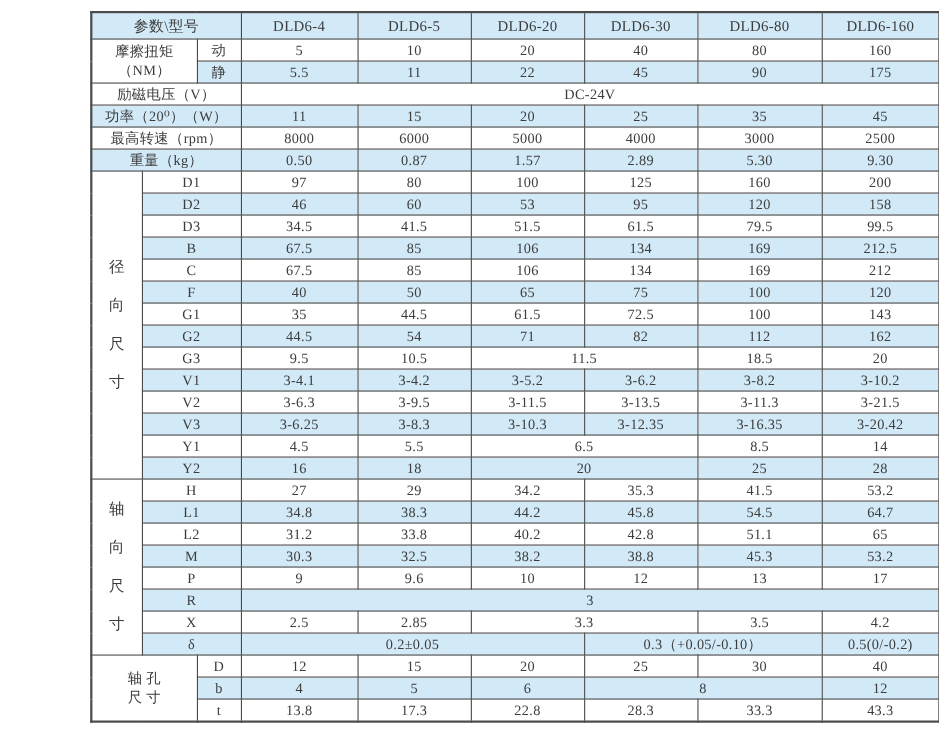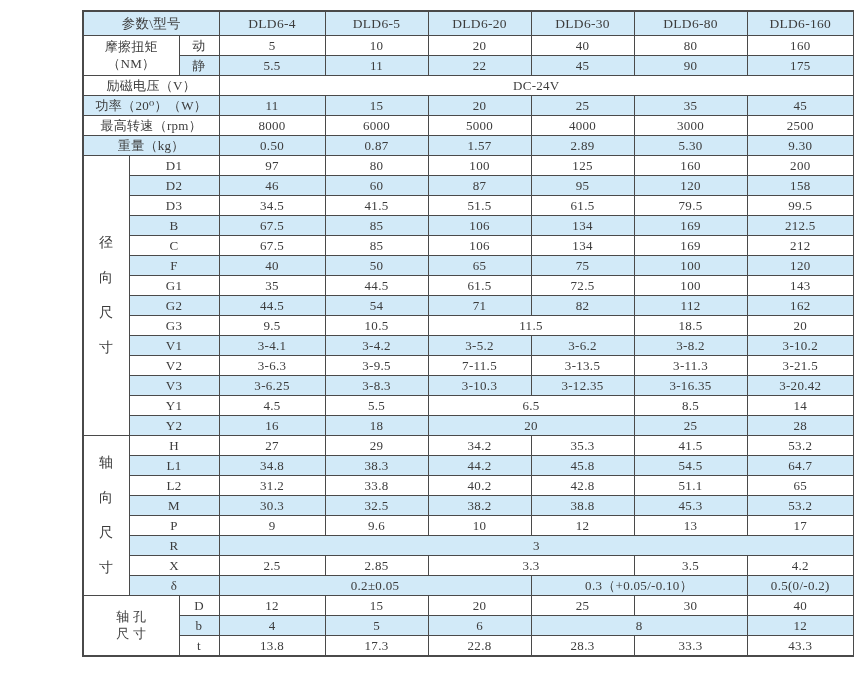--- a/index.html
+++ b/index.html
@@ -126,21 +126,21 @@
           <td>80</td>
           <td>100</td>
           <td>125</td>
           <td>160</td>
           <td>200</td>
         </tr>
         <tr class="r-blue">
           <td colspan="2">D2</td>
           <td>46</td>
           <td>60</td>
-          <td>87</td>
+          <td>53</td>
           <td>95</td>
           <td>120</td>
           <td>158</td>
         </tr>
         <tr class="r-white">
           <td colspan="2">D3</td>
           <td>34.5</td>
           <td>41.5</td>
           <td>51.5</td>
           <td>61.5</td>
@@ -206,21 +206,21 @@
           <td>3-4.2</td>
           <td>3-5.2</td>
           <td>3-6.2</td>
           <td>3-8.2</td>
           <td>3-10.2</td>
         </tr>
         <tr class="r-white">
           <td colspan="2">V2</td>
           <td>3-6.3</td>
           <td>3-9.5</td>
-          <td>7-11.5</td>
+          <td>3-11.5</td>
           <td>3-13.5</td>
           <td>3-11.3</td>
           <td>3-21.5</td>
         </tr>
         <tr class="r-blue">
           <td colspan="2">V3</td>
           <td>3-6.25</td>
           <td>3-8.3</td>
           <td>3-10.3</td>
           <td>3-12.35</td>

